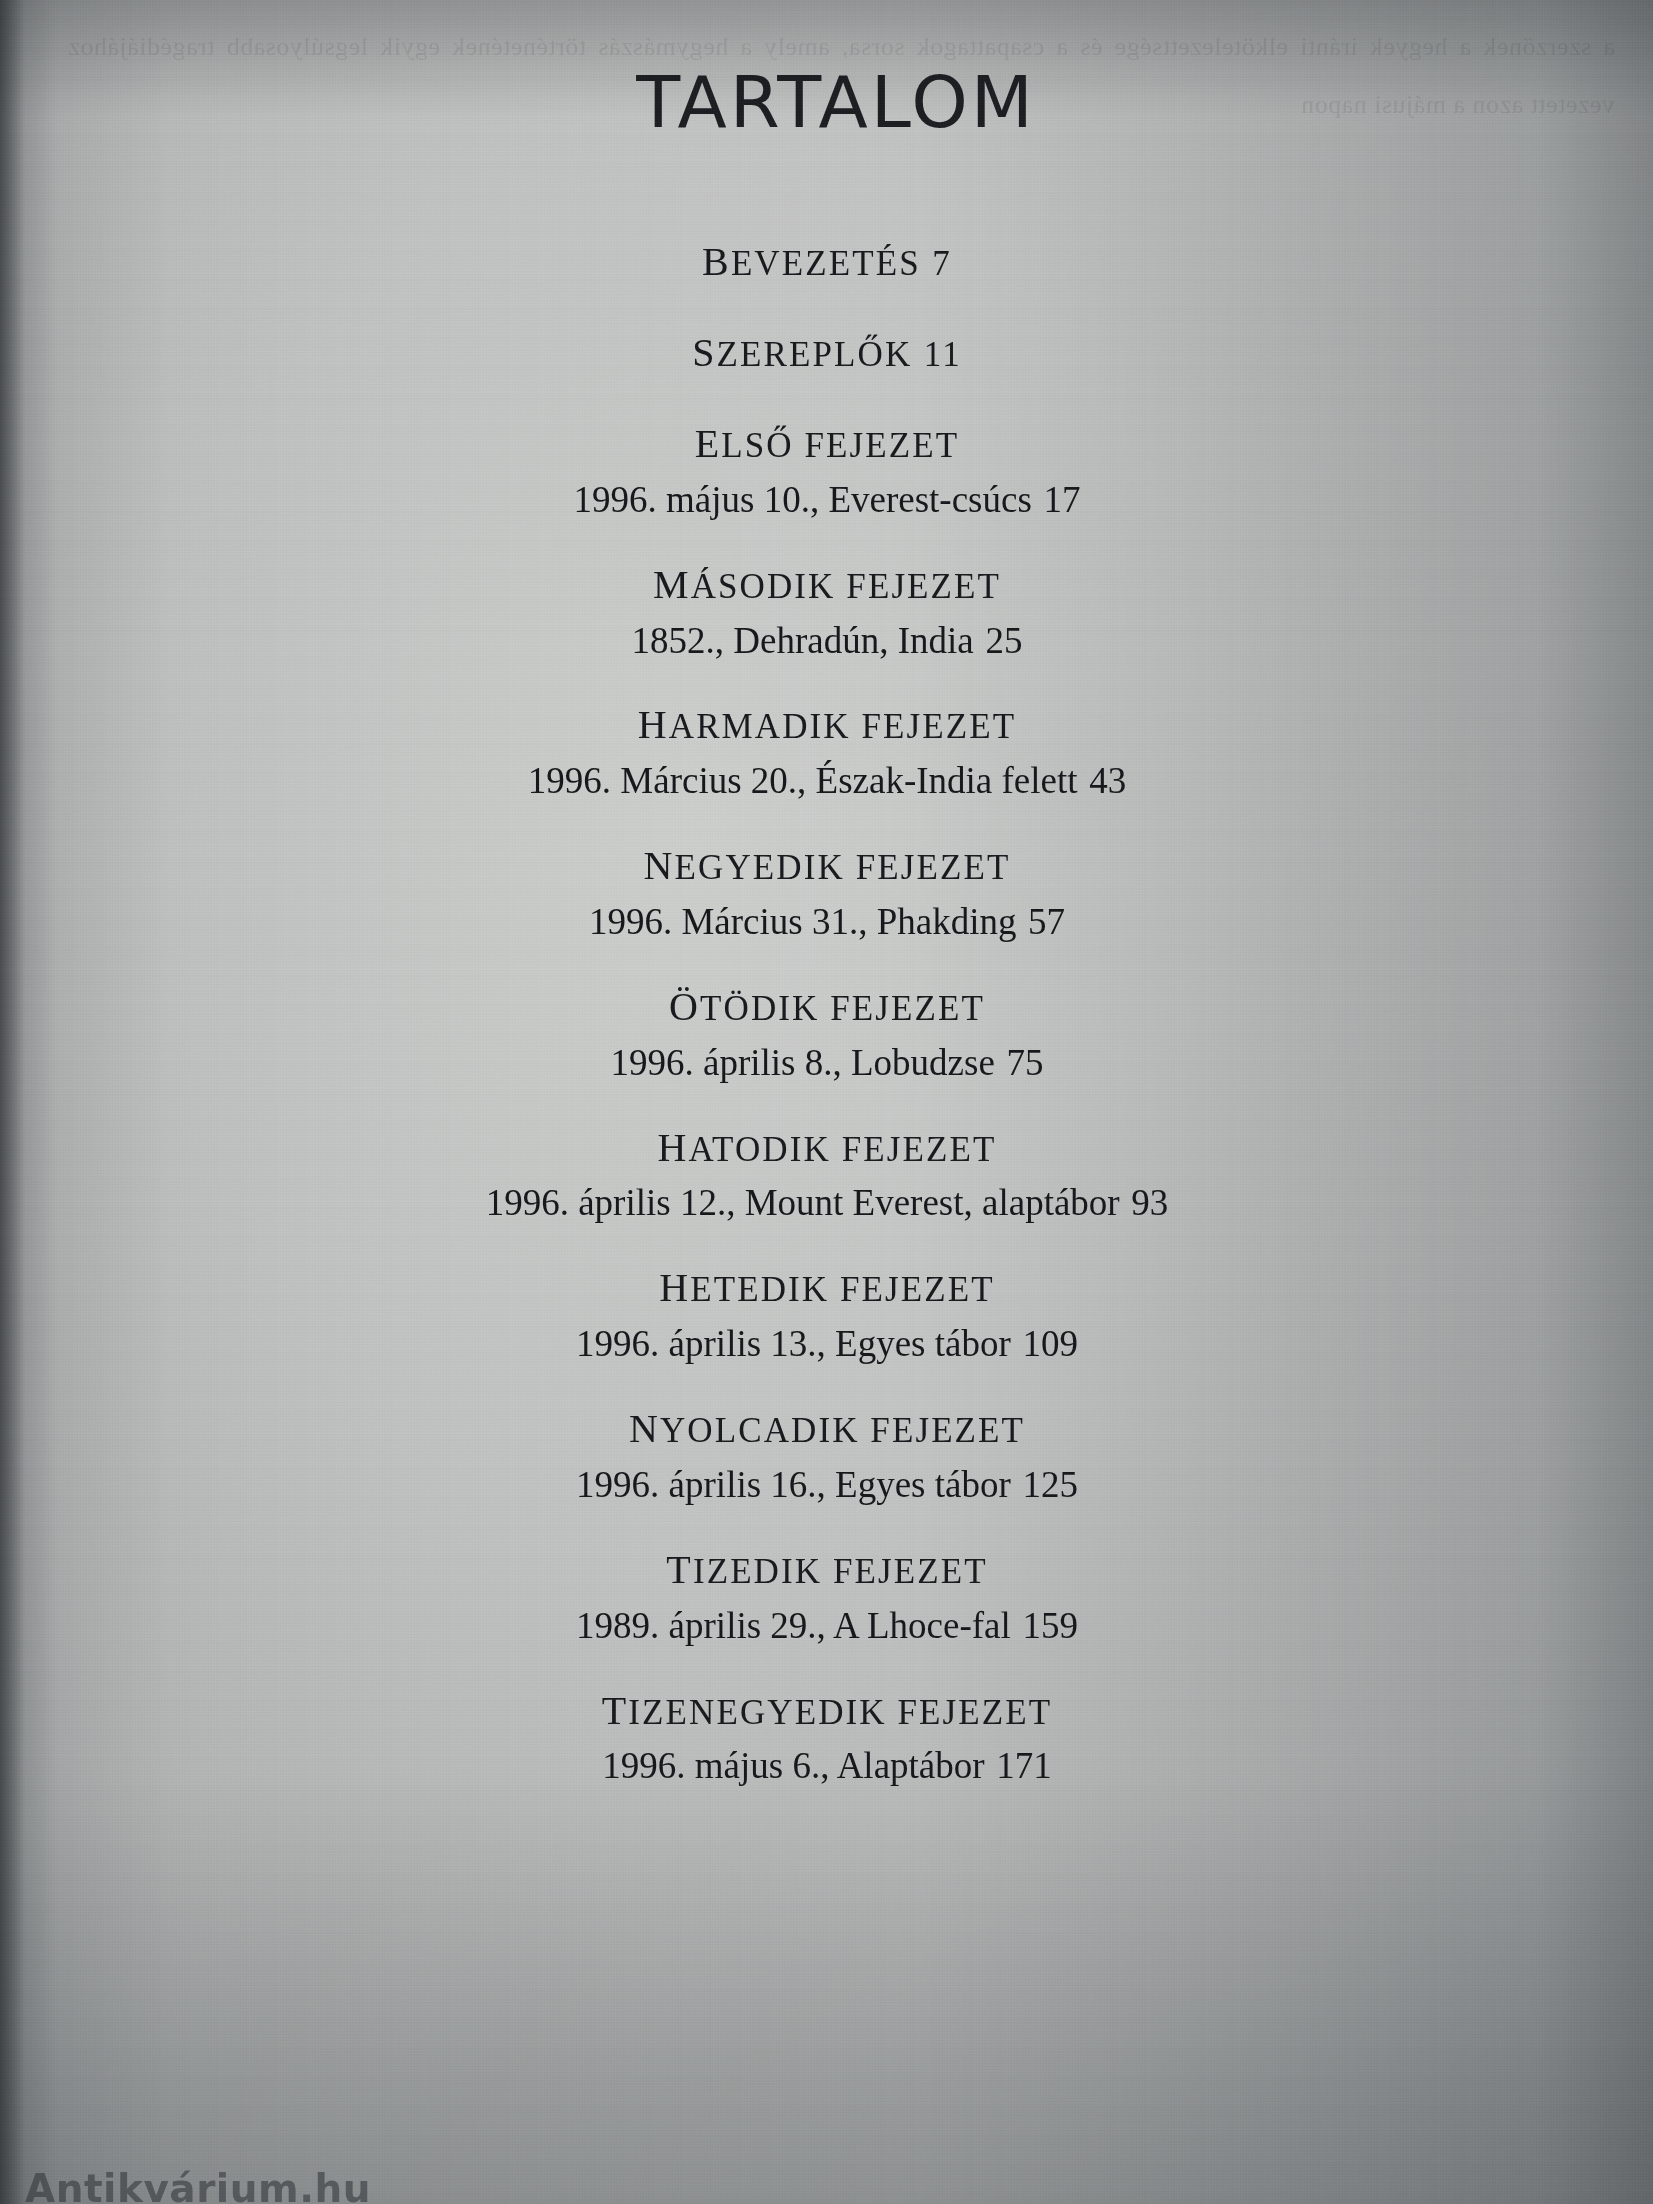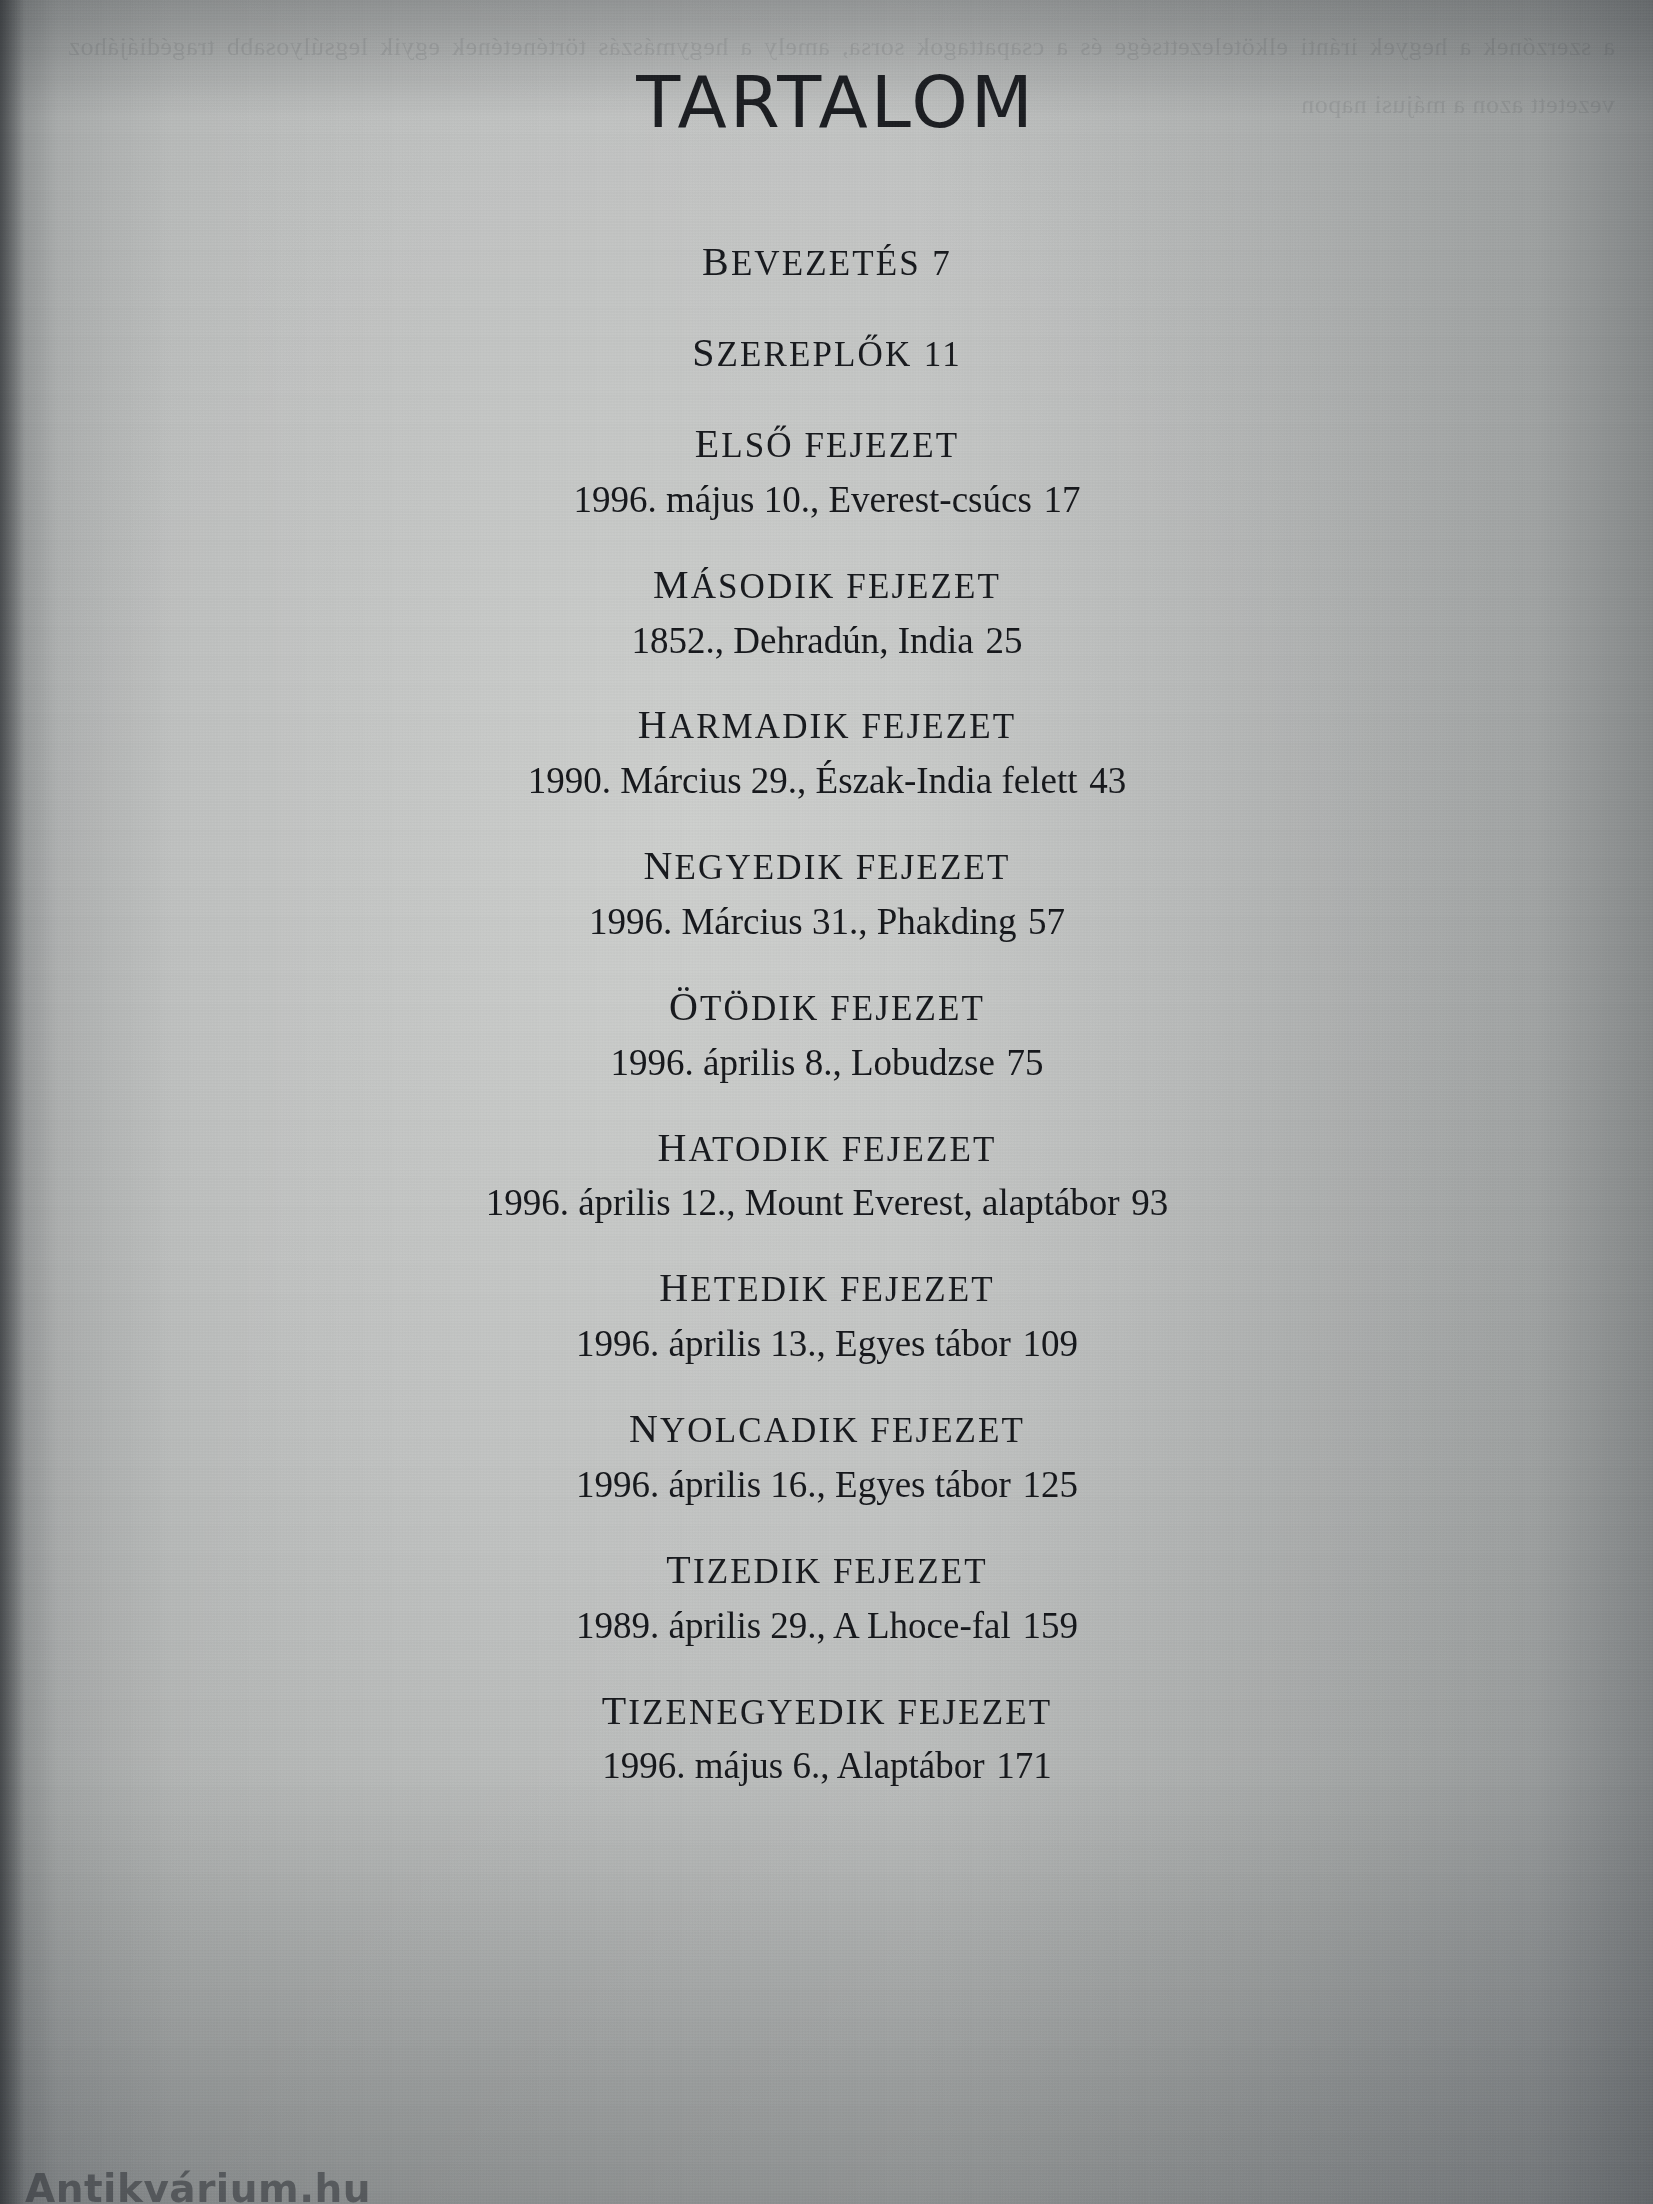--- a/index.html
+++ b/index.html
@@ -177,21 +177,21 @@
         <div class="entry-sub">
           <span>1852., Dehradún, India</span><span class="pagenum">25</span>
         </div>
       </li>
 
       <li class="entry">
         <div class="entry-heading">
           <span class="cap">H</span><span>ARMADIK FEJEZET</span>
         </div>
         <div class="entry-sub">
-          <span>1990. Március 29., Észak-India felett</span><span class="pagenum">43</span>
+          <span>1996. Március 20., Észak-India felett</span><span class="pagenum">43</span>
         </div>
       </li>
 
       <li class="entry">
         <div class="entry-heading">
           <span class="cap">N</span><span>EGYEDIK FEJEZET</span>
         </div>
         <div class="entry-sub">
           <span>1996. Március 31., Phakding</span><span class="pagenum">57</span>
         </div>

